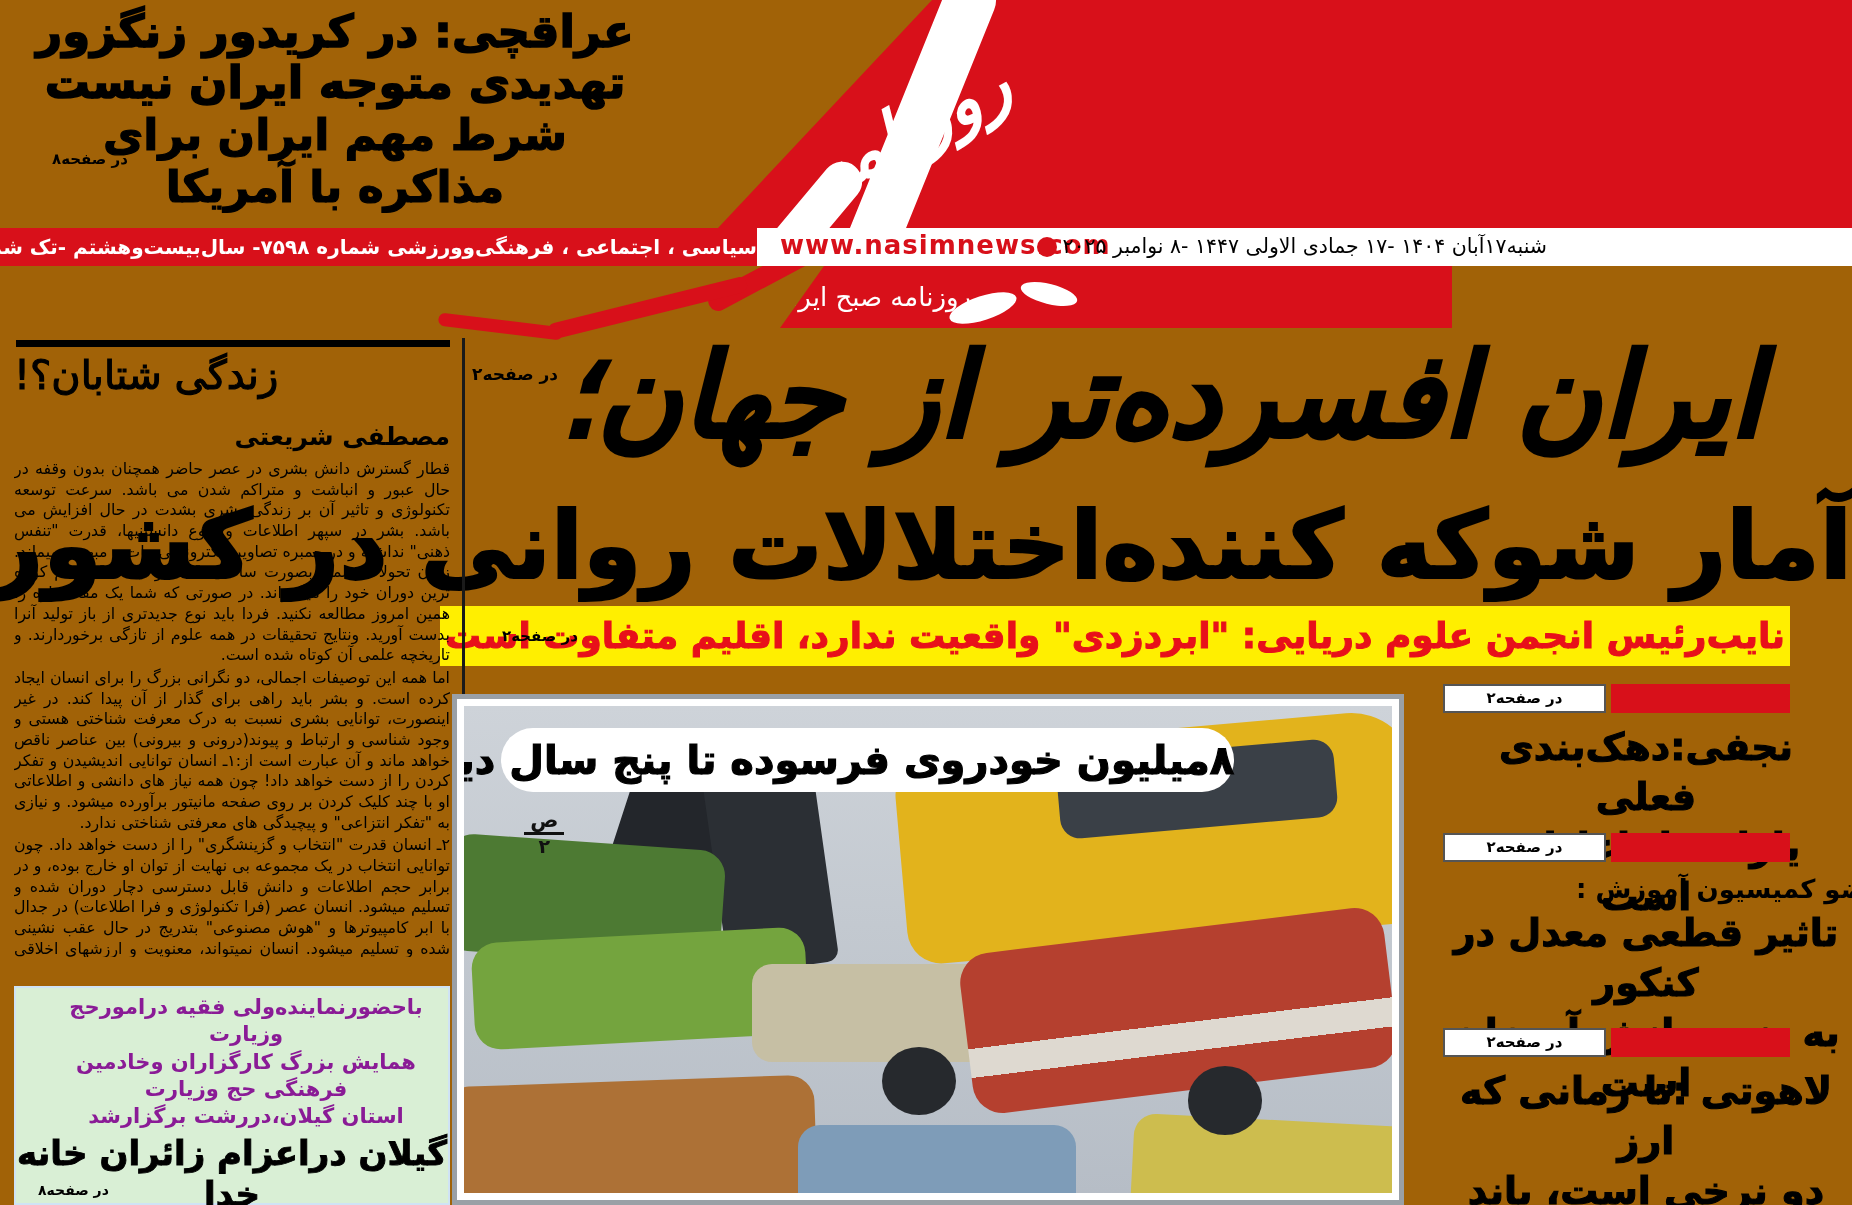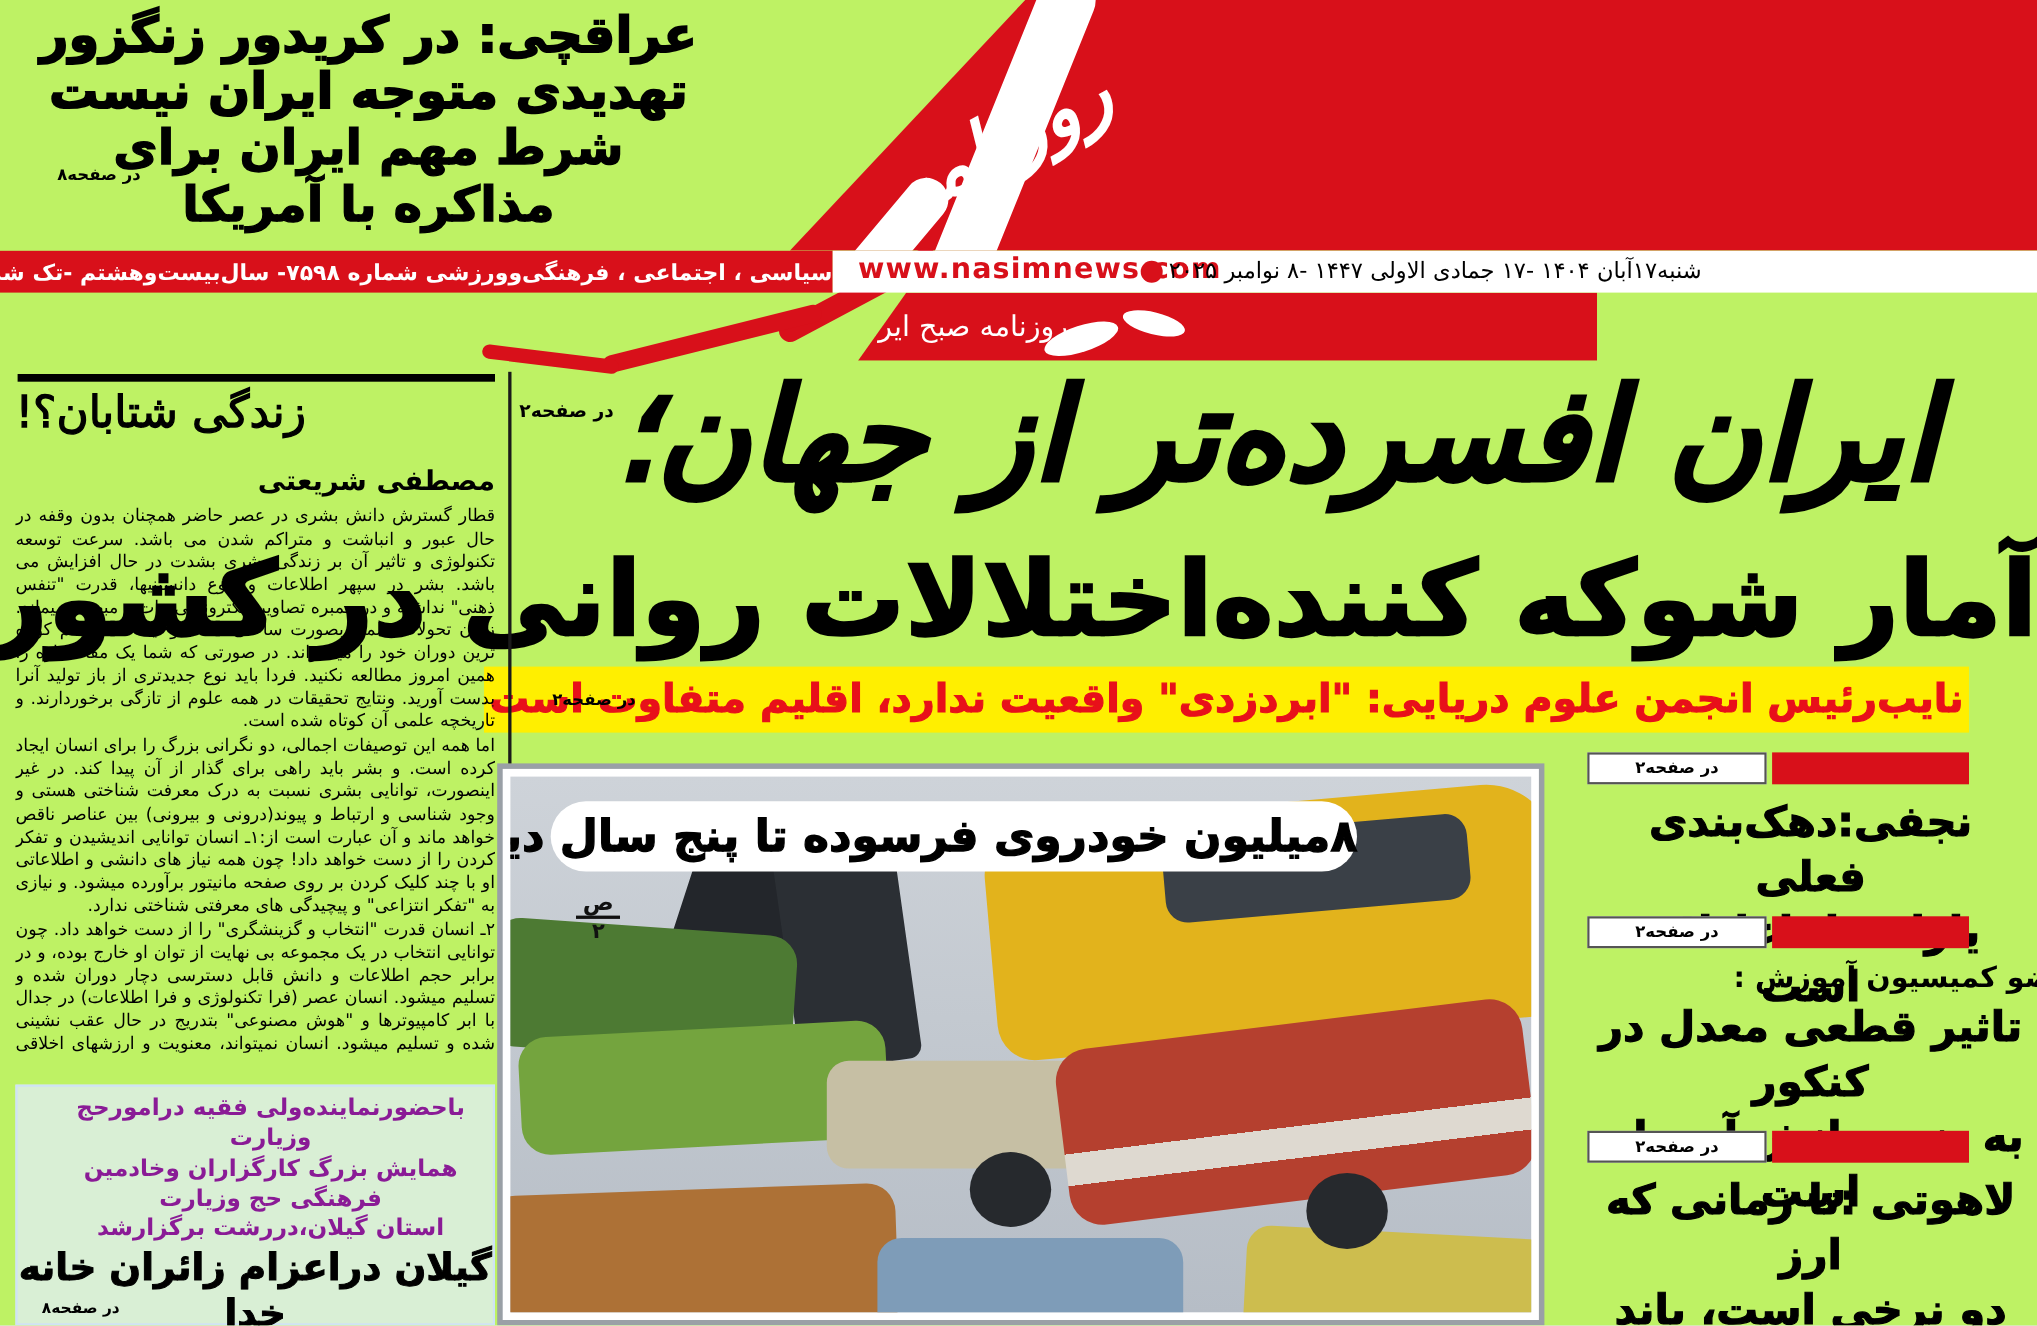--- a/index.html
+++ b/index.html
@@ -1,16 +1,16 @@
 <!DOCTYPE html>
 <html lang="fa" dir="rtl"><head>
 <meta charset="utf-8">
 <style>
   html,body{margin:0;padding:0;background:#e8e8e8;}
-  #page{position:relative;width:1852px;height:1205px;background:#bef264;overflow:hidden;
+  #page{position:relative;width:1852px;height:1205px;background:#a16207;overflow:hidden;
         font-family:"DejaVu Sans",sans-serif;direction:rtl;color:#000;}
   .abs{position:absolute;}
   
   .tl-story{left:20px;top:6px;width:630px;text-align:center;font-weight:900;}
   .tl-l12{font-size:45px;line-height:1.14;-webkit-text-stroke:1.6px #000;}
   .tl-l34{font-size:44px;line-height:1.18;text-align:center;-webkit-text-stroke:1.2px #000;}
   .tl-ref{left:52px;top:150px;font-size:15px;font-weight:bold;}
   
   .red-box{left:640px;top:0;width:1212px;height:228px;background:#d8101a;
            clip-path:polygon(292px 0,1212px 0,1212px 228px,78px 228px);}

